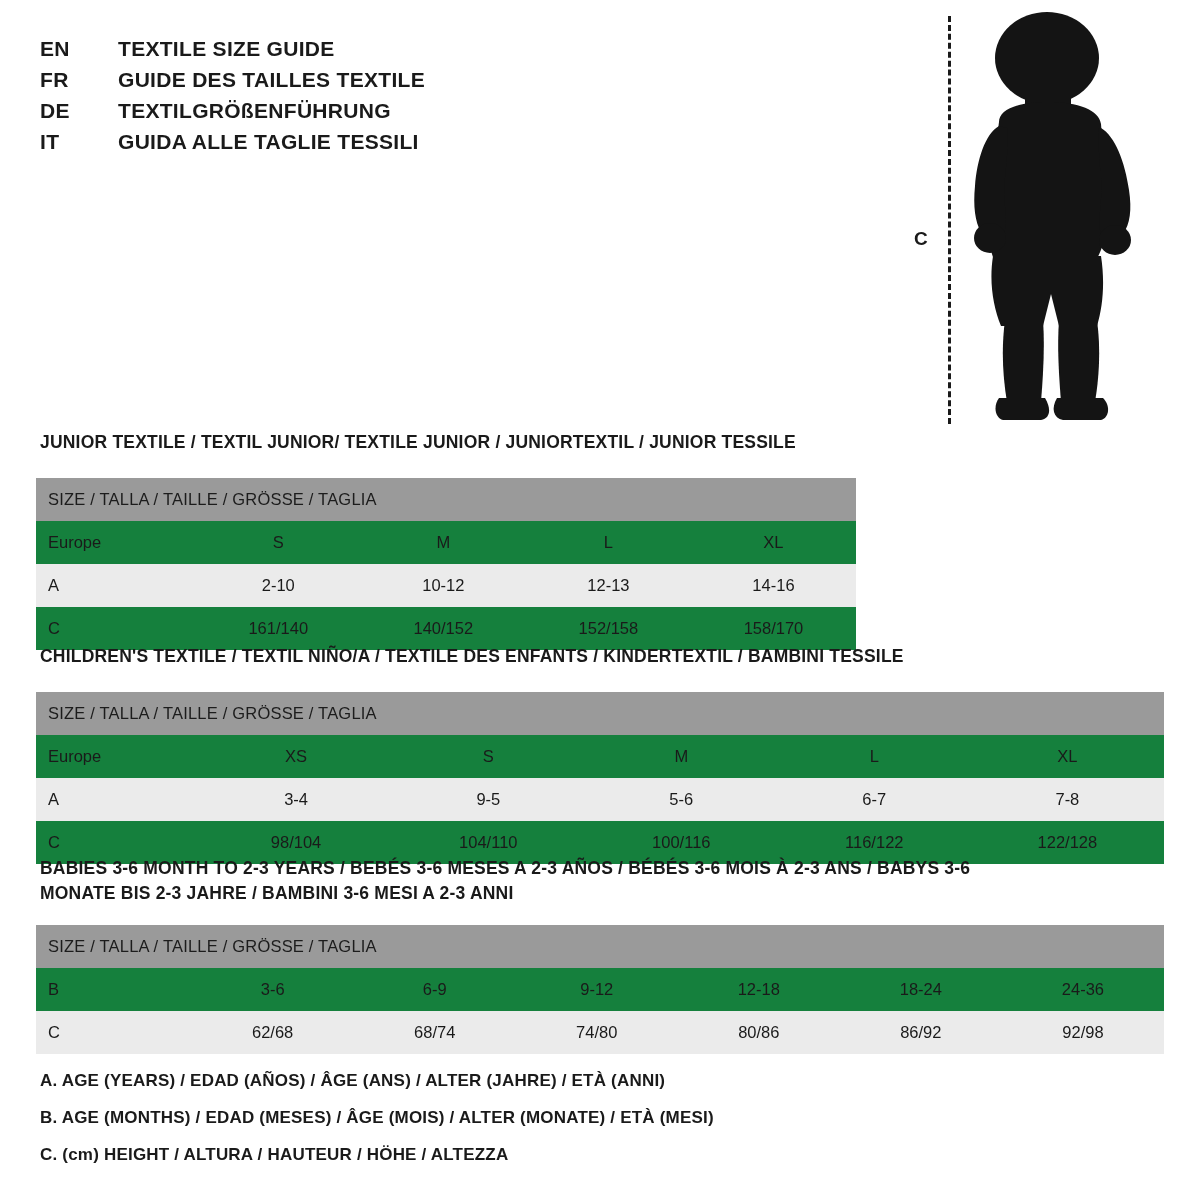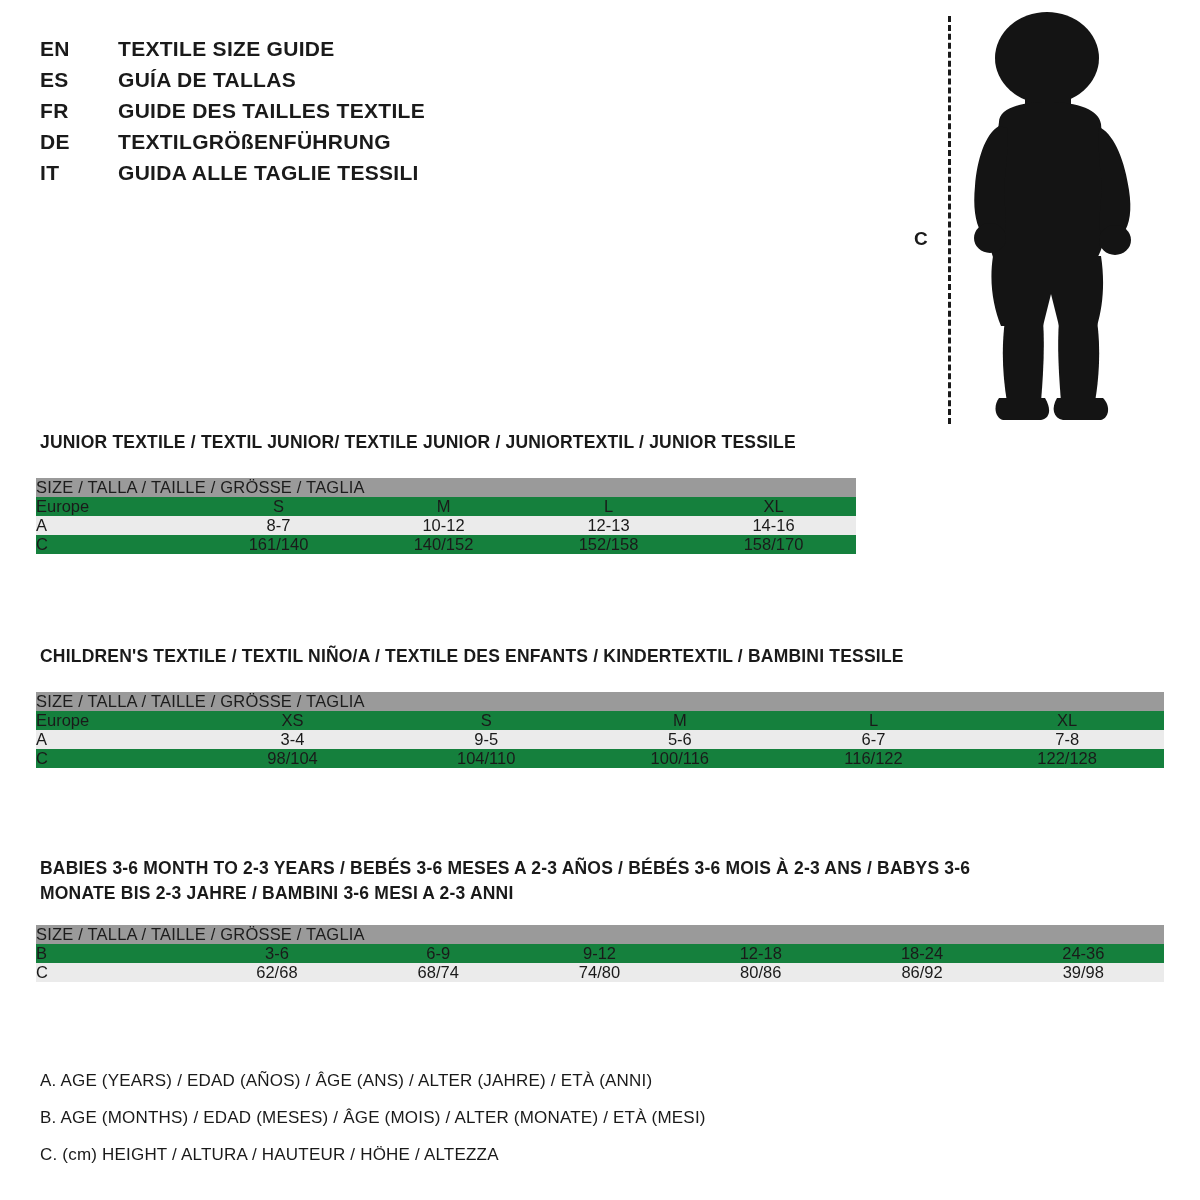--- a/index.html
+++ b/index.html
@@ -101,21 +101,21 @@
   
   table.size-table {
     position: absolute;
     left: 36px;
     border-collapse: collapse;
     font-size: 16.5px;
     color: #1a1a1a;
   }
   table.size-table td,
   table.size-table th {
-    padding: 0;
+    padding: 12px;
     margin: 0;
     font-weight: 400;
     height: 14px;
     vertical-align: middle;
   }
   .hdr-bar td {
     background: #9a9a9a;
     color: #1c1c1c;
     font-weight: 700;
     font-size: 16.5px;
@@ -138,41 +138,37 @@
 
   
   .notes {
     position: absolute;
     left: 40px;
     top: 1072px;
     width: 1000px;
   }
   .note {
     font-size: 17px;
-    font-weight: 400;
+    font-weight: 700;
     letter-spacing: 0.2px;
     color: #1a1a1a;
     line-height: 1;
     margin-bottom: 20px;
     white-space: nowrap;
   }
 </style>
 </head>
 <body>
 
 <div class="page">
 
   <div class="lang-block">
     <div class="lang-row">
       <span class="lang-code">EN</span>
       <span class="lang-text">TEXTILE SIZE GUIDE</span>
-    </div>
-    <div class="lang-row">
-      <span class="lang-code">ES</span>
-      <span class="lang-text">GUÍA DE TALLAS</span>
     </div>
     <div class="lang-row">
       <span class="lang-code">FR</span>
       <span class="lang-text">GUIDE DES TAILLES TEXTILE</span>
     </div>
     <div class="lang-row">
       <span class="lang-code">DE</span>
       <span class="lang-text">TEXTILGRÖßENFÜHRUNG</span>
     </div>
     <div class="lang-row">
@@ -252,21 +248,21 @@
     </tr>
     <tr class="row-white">
       <td class="lbl" style="width:160px;">Europe</td>
       <td class="val" style="width:165px;">S</td>
       <td class="val" style="width:165px;">M</td>
       <td class="val" style="width:165px;">L</td>
       <td class="val" style="width:165px;">XL</td>
     </tr>
     <tr class="row-grey">
       <td class="lbl">A</td>
-      <td class="val">8-7</td>
+      <td class="val">2-10</td>
       <td class="val">10-12</td>
       <td class="val">12-13</td>
       <td class="val">14-16</td>
     </tr>
     <tr class="row-white">
       <td class="lbl">C</td>
       <td class="val">161/140</td>
       <td class="val">140/152</td>
       <td class="val">152/158</td>
       <td class="val">158/170</td>
@@ -324,21 +320,21 @@
       <td class="val" style="width:161px;">18-24</td>
       <td class="val" style="width:161px;">24-36</td>
     </tr>
     <tr class="row-grey">
       <td class="lbl">C</td>
       <td class="val">62/68</td>
       <td class="val">68/74</td>
       <td class="val">74/80</td>
       <td class="val">80/86</td>
       <td class="val">86/92</td>
-      <td class="val">39/98</td>
+      <td class="val">92/98</td>
     </tr>
   </tbody>
     </table>
 
   <div class="notes">
     <div class="note">A. AGE (YEARS) / EDAD (AÑOS) / ÂGE (ANS) / ALTER (JAHRE) / ETÀ (ANNI)</div>
     <div class="note">B. AGE (MONTHS) / EDAD (MESES) / ÂGE (MOIS) / ALTER (MONATE) / ETÀ (MESI)</div>
     <div class="note">C. (cm) HEIGHT / ALTURA / HAUTEUR / HÖHE / ALTEZZA</div>
   </div>
 

